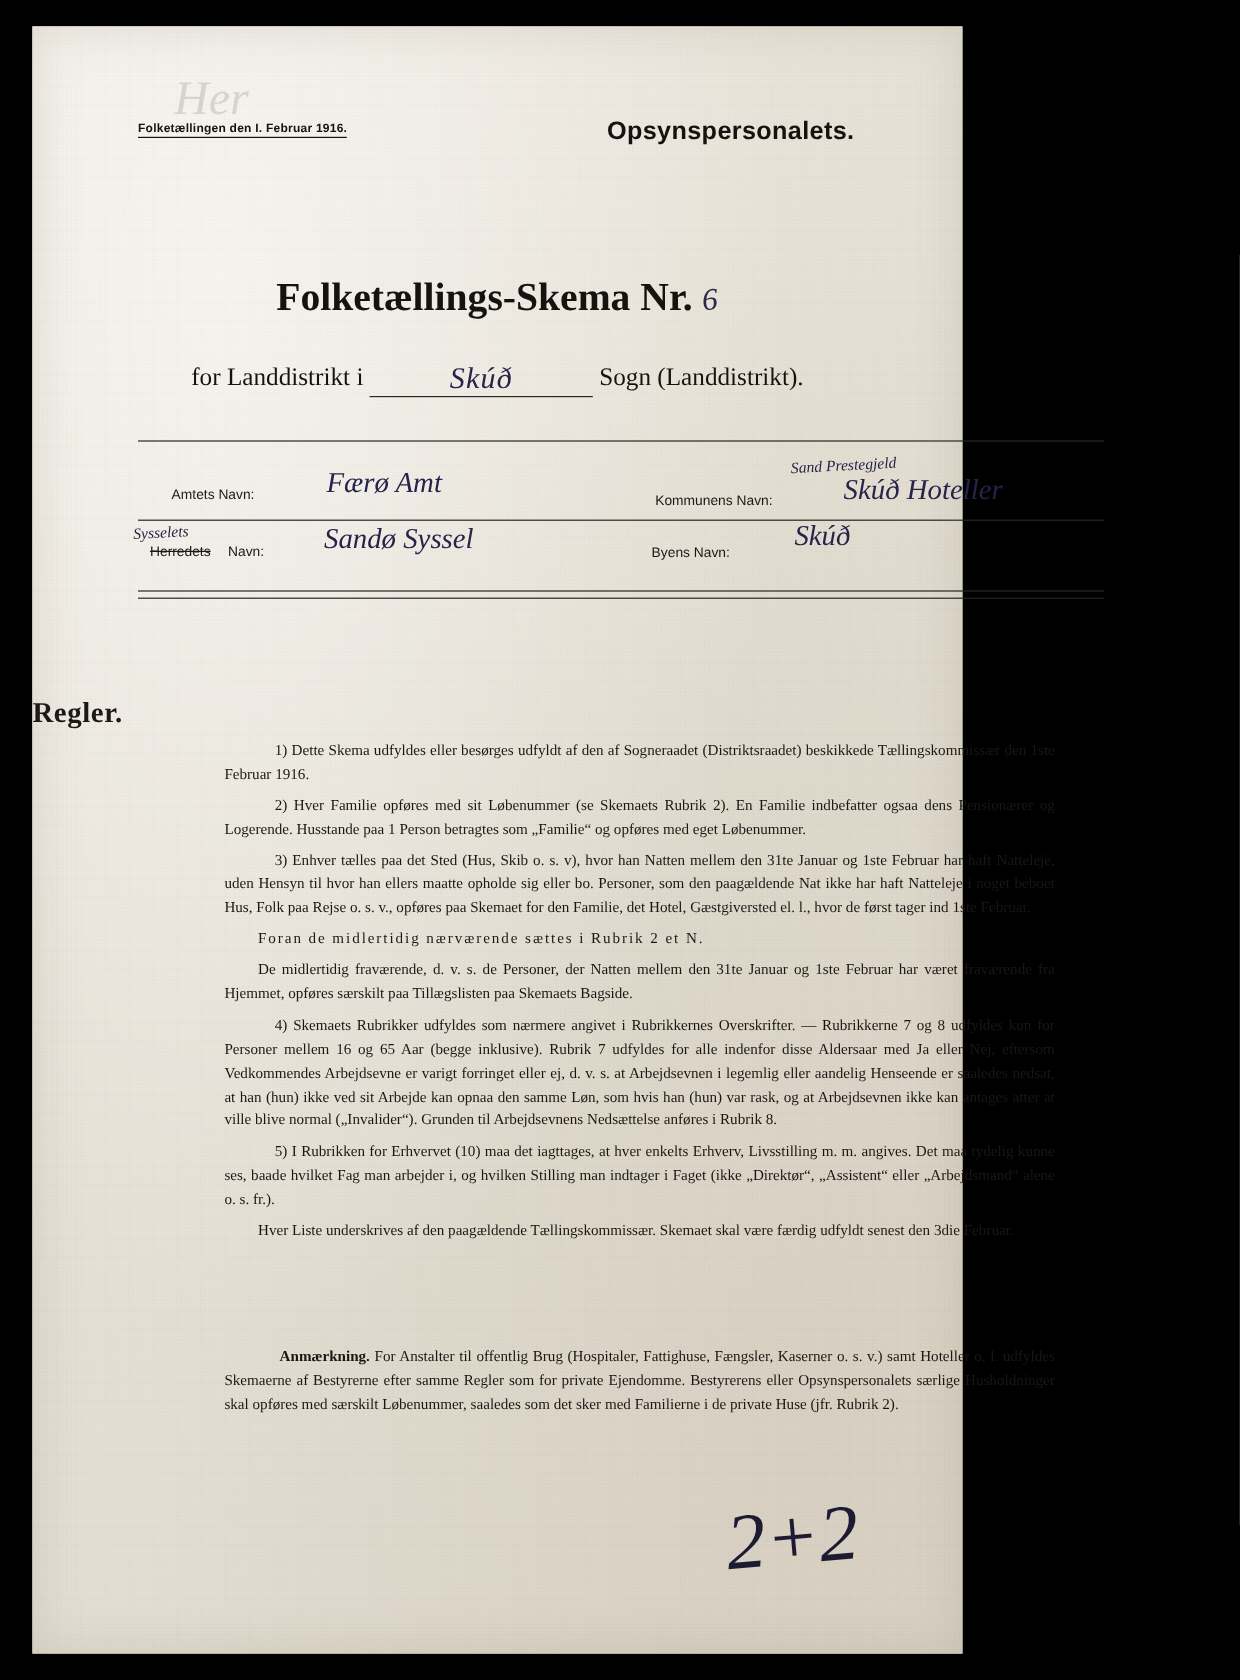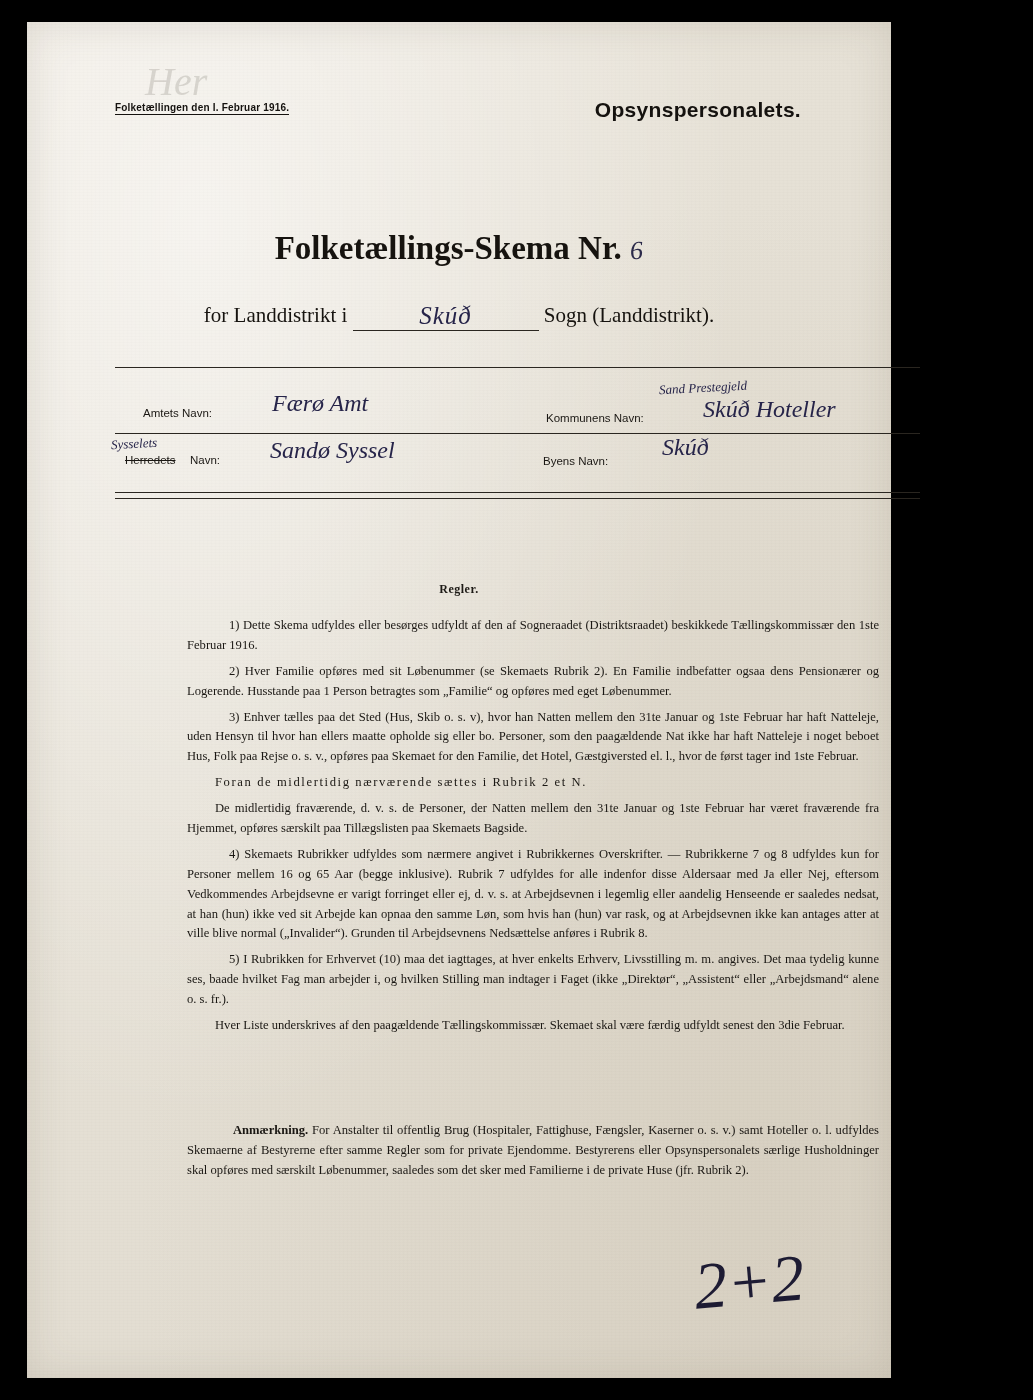--- a/index.html
+++ b/index.html
@@ -10,21 +10,21 @@
   body {
     width: 1033px;
     height: 1400px;
     overflow: hidden;
     font-family: "Liberation Serif", serif;
   }
   .page {
     position: absolute;
     left: 27px;
     top: 22px;
-    width: 864px;
+    width: 775px;
     height: 1356px;
     background: #e9e5dc;
     background-image:
       radial-gradient(ellipse at 20% 15%, rgba(255,255,255,0.55), rgba(255,255,255,0) 55%),
       radial-gradient(ellipse at 85% 85%, rgba(200,190,170,0.35), rgba(255,255,255,0) 60%),
       linear-gradient(135deg, #efeae1 0%, #e6e1d6 40%, #ded8cc 100%);
     box-shadow: inset 0 0 40px rgba(120,110,90,0.18);
   }
   .paper-noise {
     position: absolute;
@@ -160,24 +160,24 @@
     color: #262449;
     transform: rotate(-3deg);
   }
 
   
   .regler-head {
     position: absolute;
     left: 0;
     right: 0;
     top: 560px;
-    text-align: center;
-    font-family: "Liberation Serif", serif;
-    font-weight: bold;
-    font-size: 12px;
+    text-align: left;
+    font-family: "Liberation Serif", serif;
+    font-weight: bold;
+    font-size: 24px;
     letter-spacing: .5px;
   }
   .rules {
     position: absolute;
     left: 160px;
     width: 692px;
     top: 594px;
     font-family: "Liberation Serif", serif;
     font-size: 12.6px;
     line-height: 1.58;

